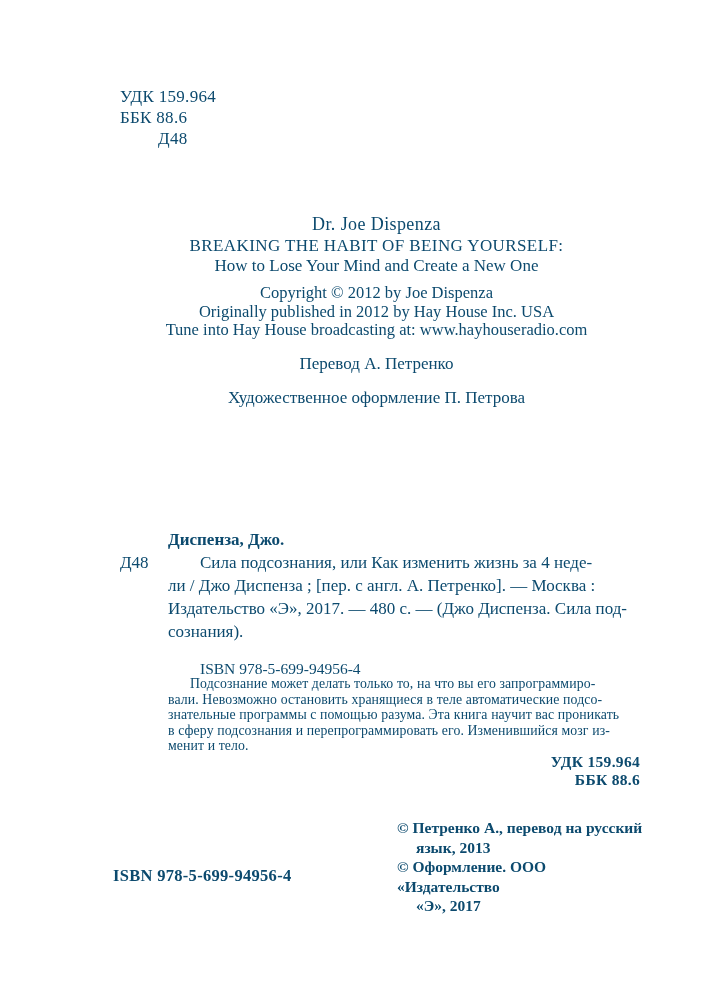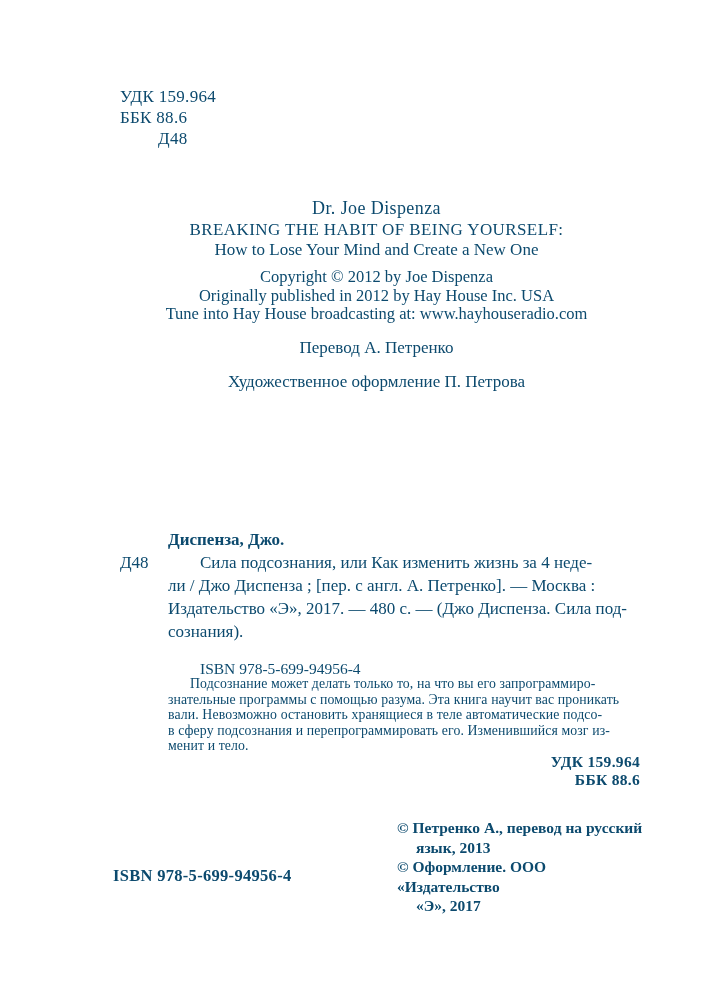--- a/index.html
+++ b/index.html
@@ -25,21 +25,21 @@
     font-size: 17px;
     line-height: 21px;
     letter-spacing: 0.3px;
   }
   .top-codes .indent { padding-left: 38px; }
 
   
   .center-block {
     position: absolute;
     left: 113px;
-    top: 196px;
+    top: 212px;
     width: 527px;
     text-align: center;
   }
   .cb-author {
     font-size: 18px;
     line-height: 24px;
     letter-spacing: 0.4px;
   }
   .cb-title {
     font-size: 17px;
@@ -161,22 +161,22 @@
     <div class="cat-heading">Диспенза, Джо.</div>
     <div class="cat-first">Сила подсознания, или Как изменить жизнь за 4 неде-</div>
     <div>ли / Джо Диспенза ; [пер. с англ. А. Петренко]. — Москва :</div>
     <div>Издательство «Э», 2017. — 480 с. — (Джо Диспенза. Сила под-</div>
     <div>сознания).</div>
     <div class="cat-isbn">ISBN 978-5-699-94956-4</div>
   </div>
 
   <div class="annotation">
     <div class="ann-first">Подсознание может делать только то, на что вы его запрограммиро-</div>
+    <div>вали. Невозможно остановить хранящиеся в теле автоматические подсо-</div>
     <div>знательные программы с помощью разума. Эта книга научит вас проникать</div>
-    <div>вали. Невозможно остановить хранящиеся в теле автоматические подсо-</div>
     <div>в сферу подсознания и перепрограммировать его. Изменившийся мозг из-</div>
     <div>менит и тело.</div>
   </div>
 
   <div class="codes-right">
     <div>УДК 159.964</div>
     <div>ББК 88.6</div>
   </div>
 
   <div class="copyright-block">

